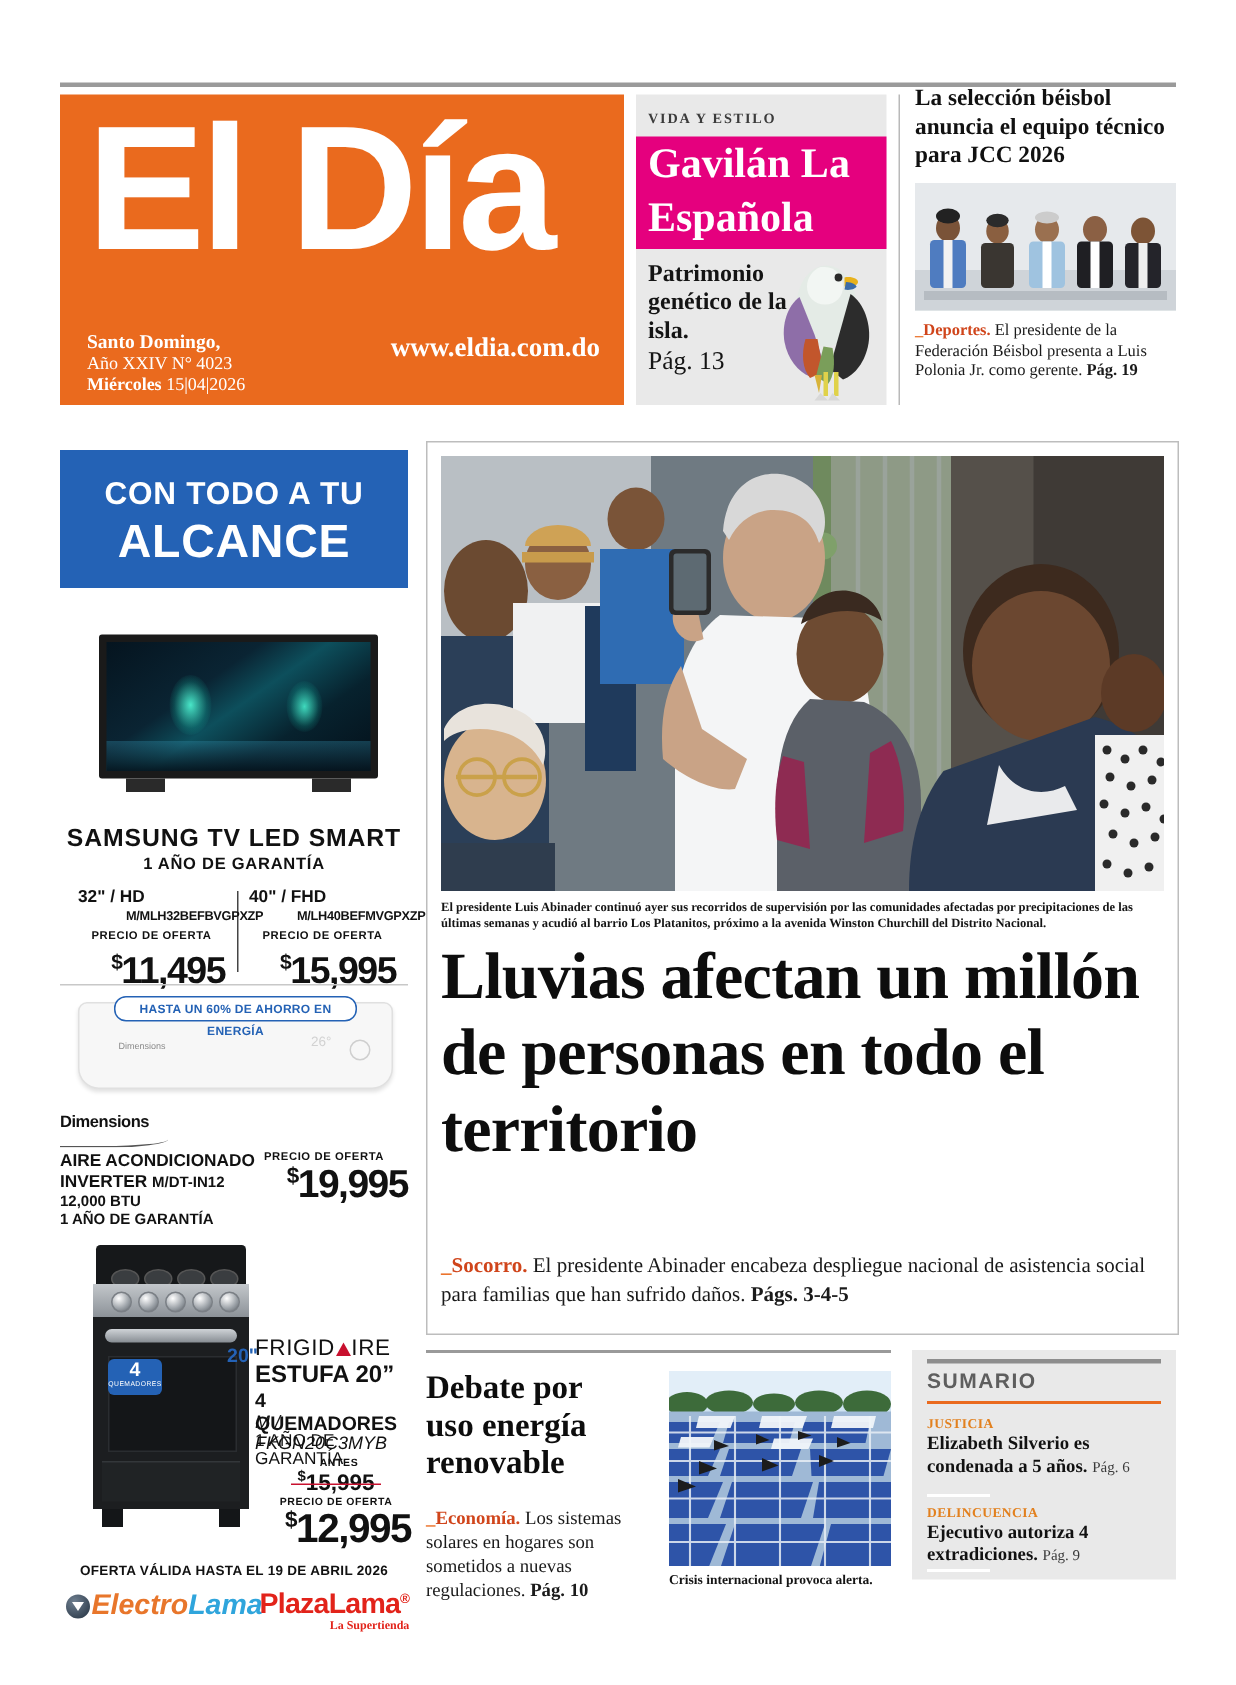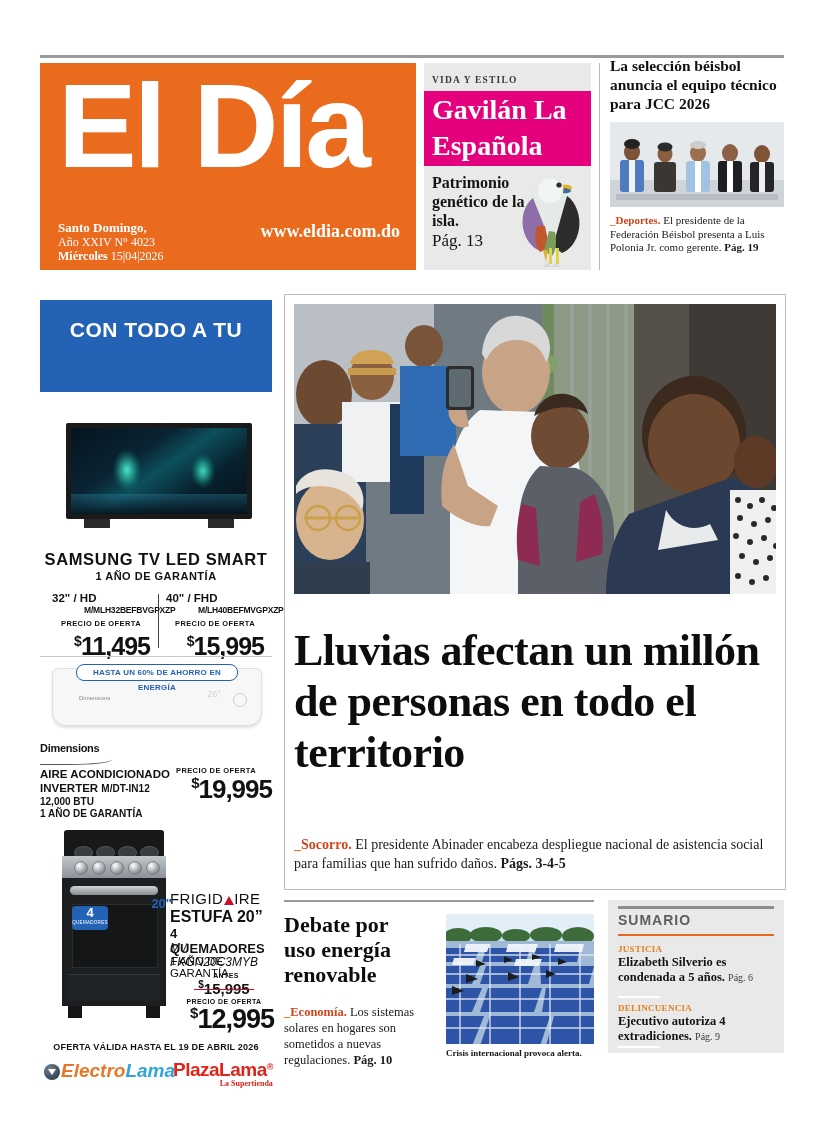--- a/index.html
+++ b/index.html
@@ -334,20 +334,21 @@
       </svg>
     </div>
     <div class="dep-cap">
       <span class="dash">_</span><span class="sec">Deportes.</span><span> El presidente de la Federación Béisbol presenta a Luis Polonia Jr. como gerente. </span><b>Pág. 19</b>
     </div>
   </div>
 
   <div class="ad">
     <div class="ad-blue">
       <div class="ad-blue-l1">CON TODO A TU</div>
+      <div class="ad-blue-l2">ALCANCE</div>
     </div>
 
     <div class="tv">
       <div class="tv-body">
           <div class="tv-screen">
         <div class="tv-glow1"></div>
             <div class="tv-glow2"></div>
             <div class="tv-floor"></div>
       </div>
         </div>
@@ -538,20 +539,21 @@
           <ellipse cx="36" cy="216" rx="34" ry="40" fill="#d8b48e"></ellipse>
           <path d="M2 182c8-18 34-22 54-10 12 8 16 22 12 34-8-16-24-24-42-24-12 0-20 4-24 8z" fill="#e8e3dc"></path>
           <path d="M10 214h54" stroke="#caa14a" stroke-width="3" fill="none"></path>
           <circle cx="24" cy="214" r="12" fill="none" stroke="#caa14a" stroke-width="2.5"></circle>
           <circle cx="54" cy="214" r="12" fill="none" stroke="#caa14a" stroke-width="2.5"></circle>
           <path d="M0 258h76v32H0z" fill="#2f3d4e"></path>
         </g>
       </svg>
     </div>
 
+    <div class="main-cap">El presidente Luis Abinader continuó ayer sus recorridos de supervisión por las comunidades afectadas por precipitaciones de las últimas semanas y acudió al barrio Los Platanitos, próximo a la avenida Winston Churchill del Distrito Nacional.</div>
     <div class="main-head">Lluvias afectan un millón de personas en todo el territorio</div>
     <div class="main-lede">
       <span class="dash">_</span><span class="sec">Socorro.</span><span> El presidente Abinader encabeza despliegue nacional de asistencia social para familias que han sufrido daños. </span><b>Págs. 3-4-5</b>
     </div>
   </div>
 
   <div class="energy">
     <div class="energy-rule"></div>
     <div class="energy-head">Debate por uso energía renovable</div>
     <div class="energy-lede">

